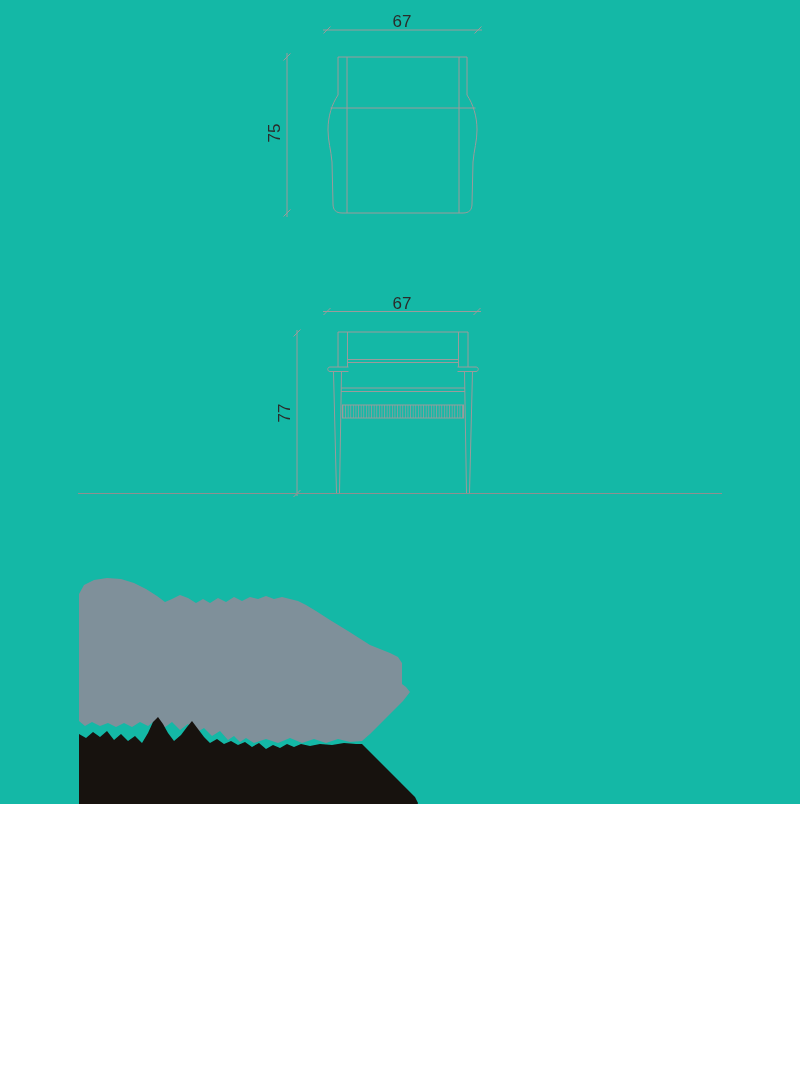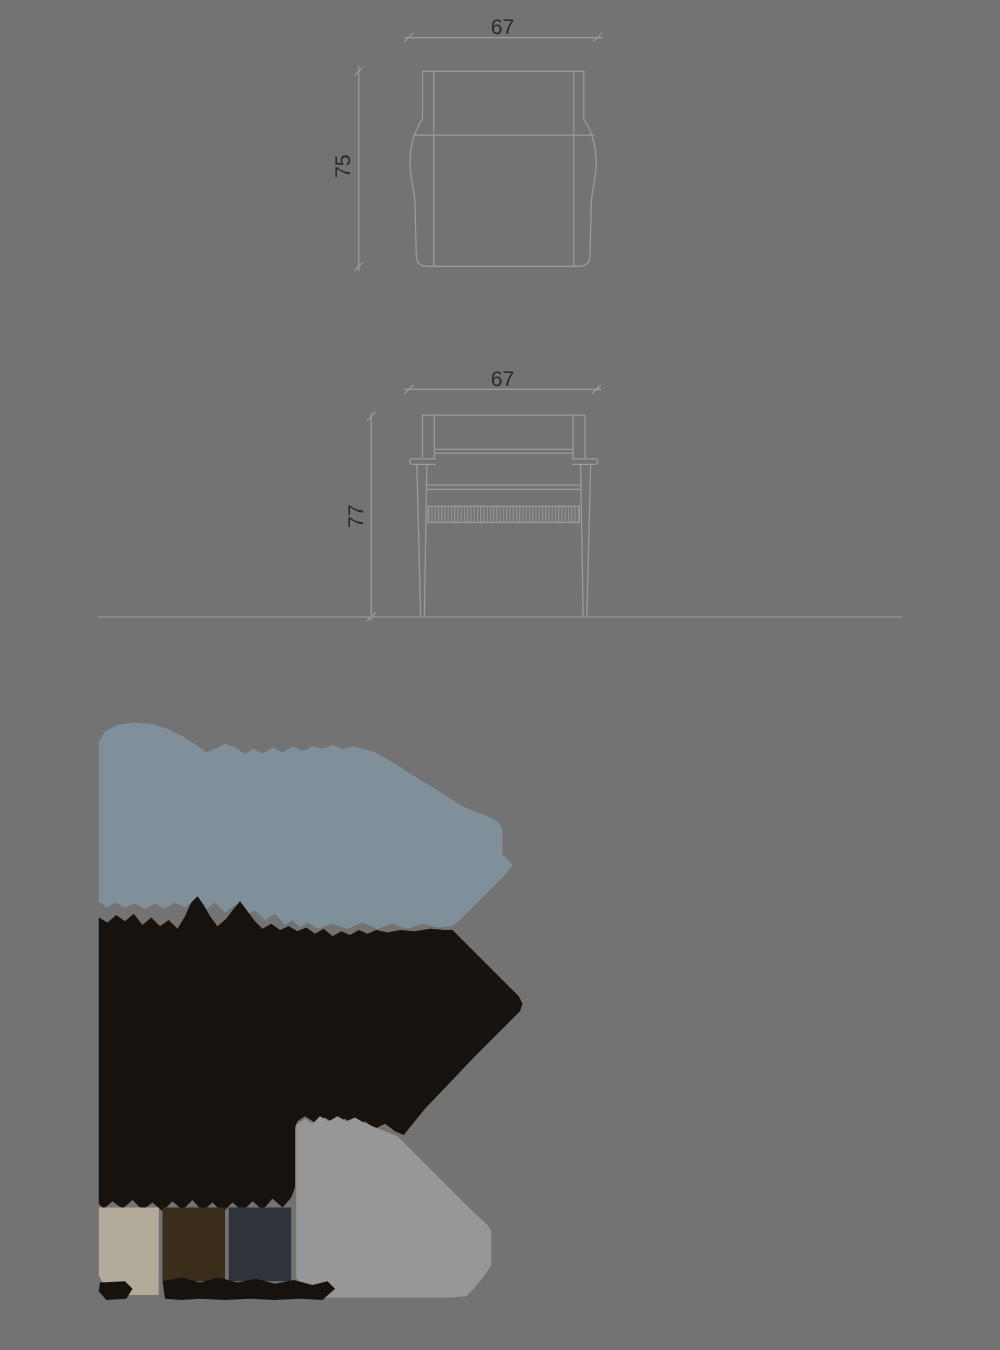--- a/index.html
+++ b/index.html
@@ -1,16 +1,16 @@
 <!DOCTYPE html>
 <html><head>
 <meta charset="utf-8">
 <style>
   html,body{margin:0;padding:0;background:#ffffff;}
-  .page{position:relative;width:800px;height:1080px;background:#737373;overflow:hidden;
+  .page{position:relative;width:800px;height:804px;background:#14b8a6;overflow:hidden;
         font-family:"Liberation Sans", sans-serif;}
   .sheet{position:absolute;left:0;top:0;}
   .dim-text{font-family:"Liberation Sans", sans-serif;font-size:17px;stroke:none;}
 </style>
 </head>
 <body>
 
 <div class="page">
   <svg class="sheet" width="800" height="1080" viewBox="0 0 800 1080">
 

